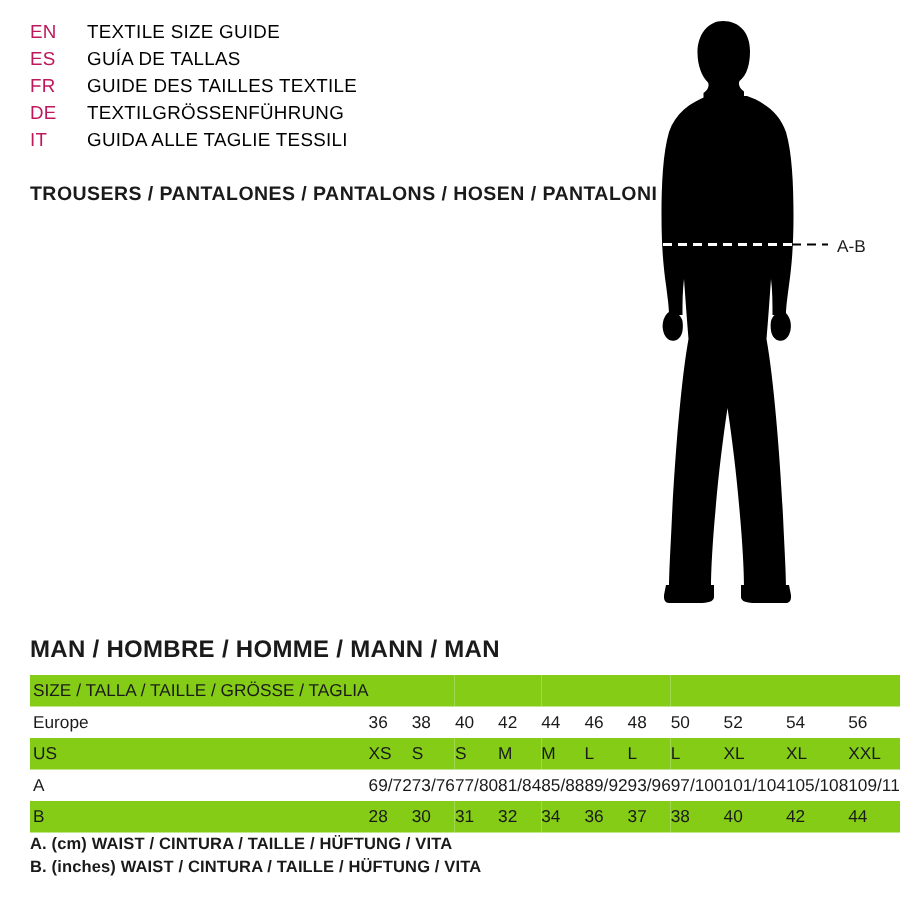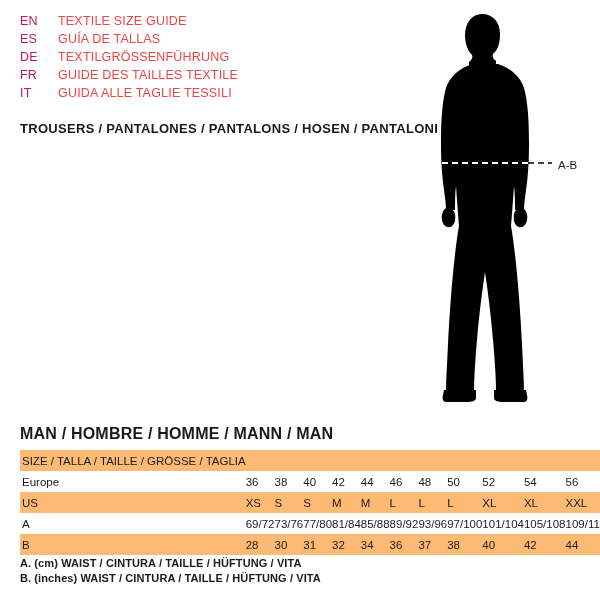--- a/index.html
+++ b/index.html
@@ -33,21 +33,21 @@
     height: 18px;
     font-size: 12.5px;
     letter-spacing: 0.2px;
   }
   .lang-code {
     width: 38px;
     flex: 0 0 38px;
     color: #be185d;
   }
   .lang-text {
-    color: #ef4444;
+    color: #000000;
     white-space: nowrap;
   }
 
   .garment-title {
     position: absolute;
     left: 20px;
     top: 121px;
     font-size: 13px;
     font-weight: bold;
     letter-spacing: 0.3px;
@@ -90,21 +90,21 @@
     border-collapse: collapse;
     font-size: 11.5px;
   }
   table.sizes td {
     padding: 2px 0 2px 0;
     height: 17px;
     vertical-align: middle;
     white-space: nowrap;
   }
   table.sizes tr.shaded td {
-    background: #fdba74;
+    background: #84cc16;
   }
   table.sizes td.label {
     width: 88px;
     padding-left: 2px;
   }
   table.sizes td.val {
     width: 47px;
     text-align: left;
   }
 
@@ -129,26 +129,26 @@
   <div class="lang-block">
     <div class="lang-row">
       <span class="lang-code">EN</span>
       <span class="lang-text">TEXTILE SIZE GUIDE</span>
     </div>
     <div class="lang-row">
       <span class="lang-code">ES</span>
       <span class="lang-text">GUÍA DE TALLAS</span>
     </div>
     <div class="lang-row">
+      <span class="lang-code">FR</span>
+      <span class="lang-text">GUIDE DES TAILLES TEXTILE</span>
+    </div>
+    <div class="lang-row">
       <span class="lang-code">DE</span>
       <span class="lang-text">TEXTILGRÖSSENFÜHRUNG</span>
-    </div>
-    <div class="lang-row">
-      <span class="lang-code">FR</span>
-      <span class="lang-text">GUIDE DES TAILLES TEXTILE</span>
     </div>
     <div class="lang-row">
       <span class="lang-code">IT</span>
       <span class="lang-text">GUIDA ALLE TAGLIE TESSILI</span>
     </div>
   </div>
 
   <div class="garment-title">TROUSERS / PANTALONES / PANTALONS / HOSEN / PANTALONI</div>
 
   <div class="figure-wrap">

